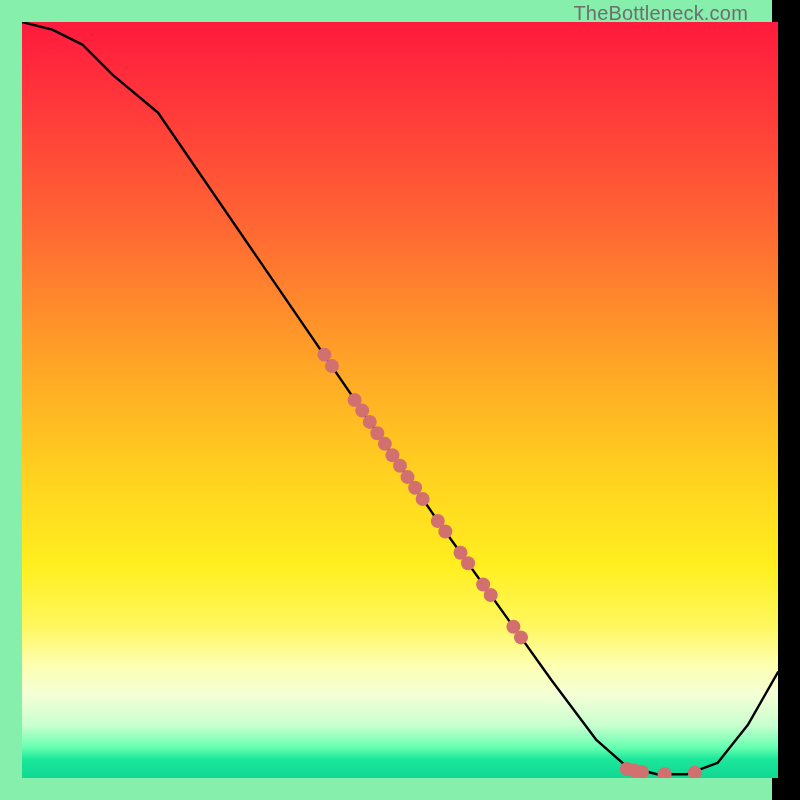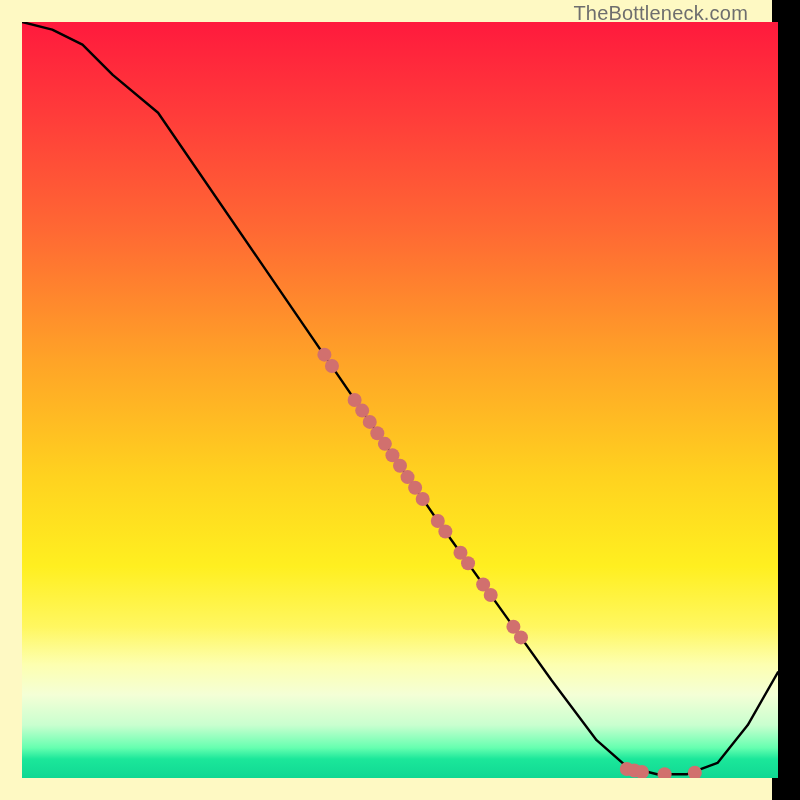--- a/index.html
+++ b/index.html
@@ -8,21 +8,21 @@
     width: 800px;
     height: 800px;
     overflow: hidden;
     background: #000;
     font-family: Arial, Helvetica, sans-serif;
   }
   .frame {
     position: relative;
     width: 772px;
     height: 800px;
-    background: #fef9c3;
+    background: #86efac;
   }
   .plot {
     position: absolute;
     left: 22px;
     top: 22px;
     width: 756px;
     height: 756px;
     
     background:
       linear-gradient(

